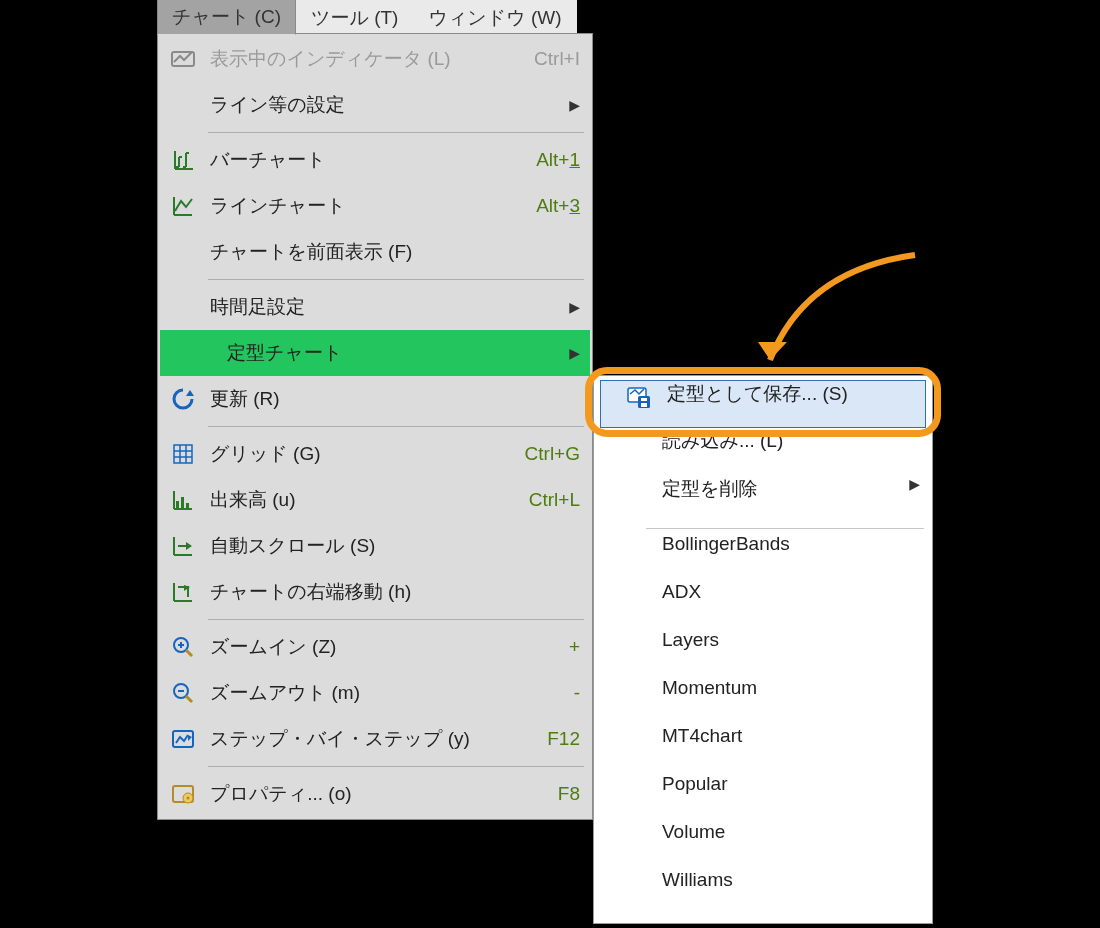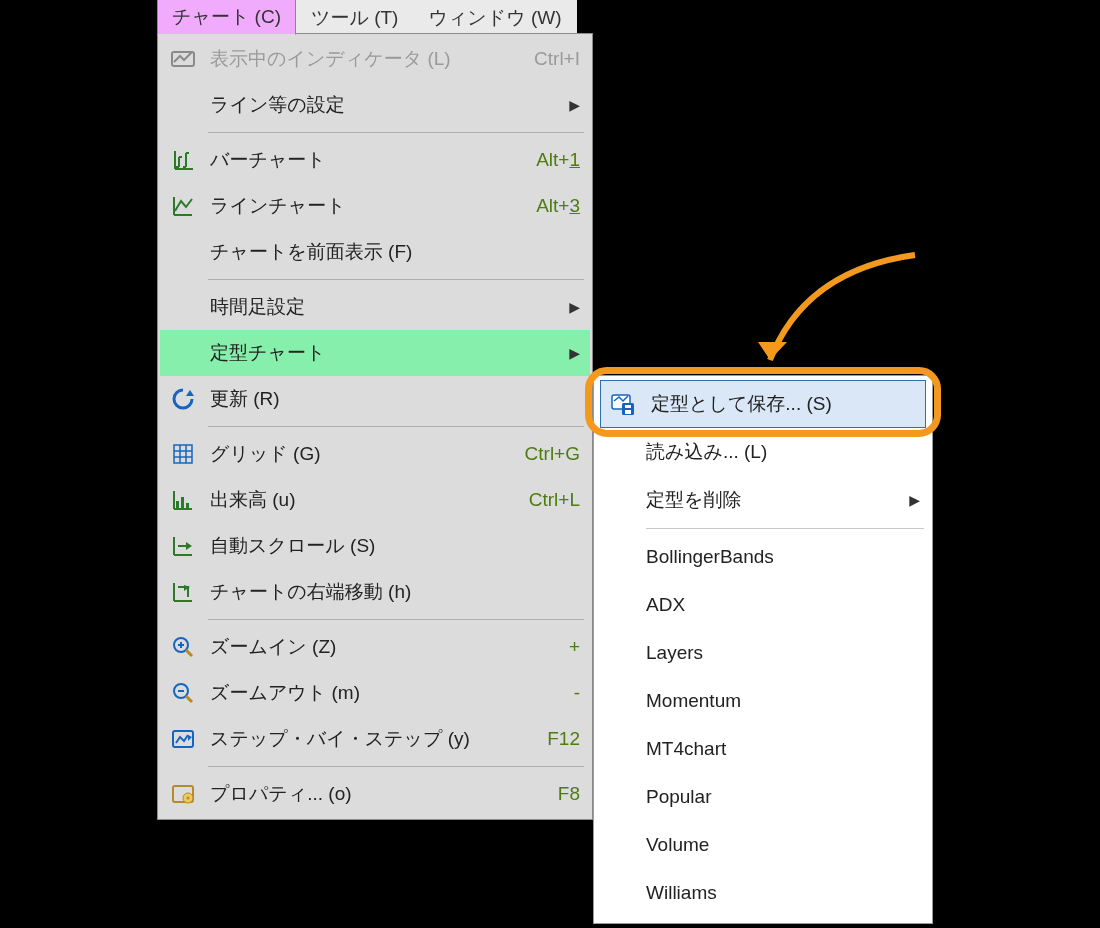--- a/index.html
+++ b/index.html
@@ -27,21 +27,21 @@
   .menu-tab {
     padding: 4px 14px 4px 14px;
     border: 1px solid transparent;
     border-bottom: none;
     color: #333;
     background: #eaeaea;
     border-radius: 0;
     margin-right: 0px;
   }
   .menu-tab.active {
-    background: #f0abfc;
+    background: #a3a3a3;
     border: 1px solid #8a8a8a;
     border-bottom: 1px solid #dcdcdc;
     position: relative;
     z-index: 2;
   }
   .menu-tab.inactive {
     background: #eaeaea;
   }
 
   
@@ -97,44 +97,44 @@
   .menu-row .shortcut .ul { text-decoration: underline; }
   .menu-row .arrow {
     margin-left: 8px;
     font-size: 14px;
     color: #333;
   }
   .menu-row.disabled .label,
   .menu-row.disabled .shortcut { color: #9a9a9a; }
 
   .menu-row.highlight {
-    background: #86efac;
+    background: #22c55e;
+    gap: 17px;
   }
 
   .separator {
     height: 1px;
     margin: 4px 6px 4px 48px;
     background: #aeaeae;
   }
 
   
   .submenu {
     position: absolute;
     top: 375px;
     left: 593px;
     width: 340px;
     background: #ffffff;
     border: 1px solid #9a9a9a;
     padding: 4px 2px 6px 2px;
   }
   .sub-row {
     display: flex;
-    align-items: center;
     height: 48px;
-    padding: 0 10px 0 2px;
+    padding: 0 10px 0 18px;
   }
   .sub-row .icon-cell {
     width: 38px;
     min-width: 38px;
     height: 32px;
     display: flex;
     align-items: center;
     justify-content: center;
     margin-right: 10px;
   }

